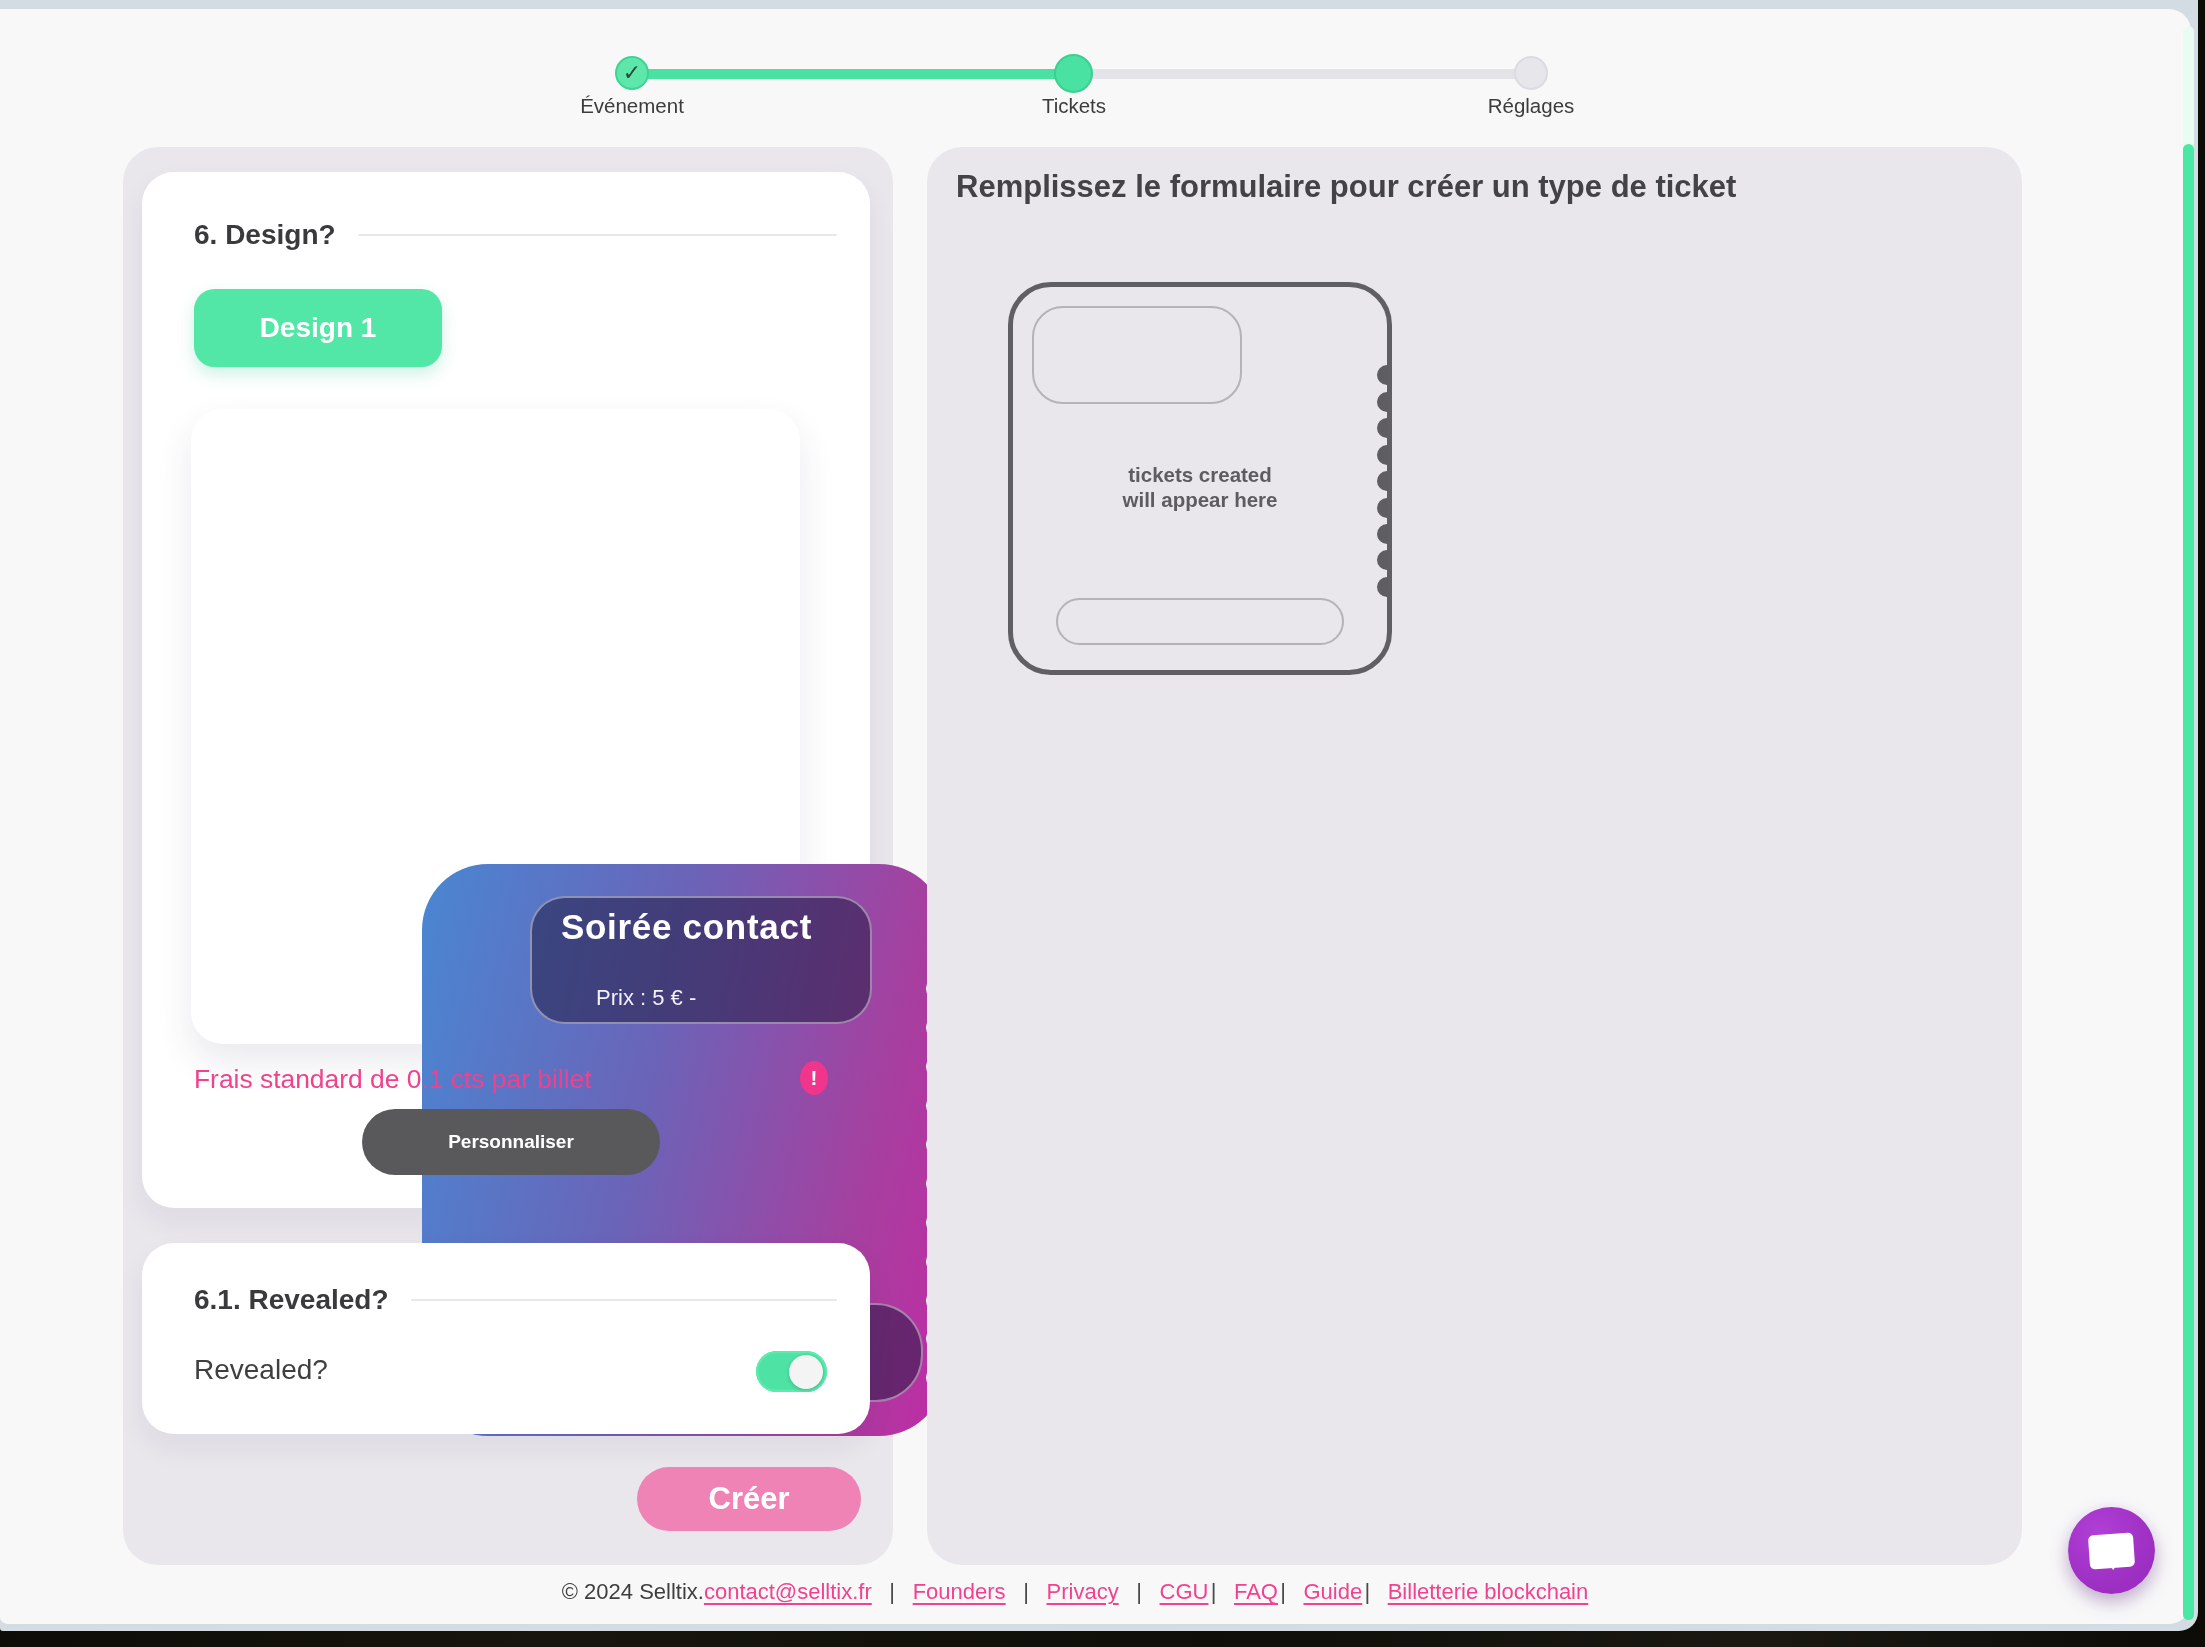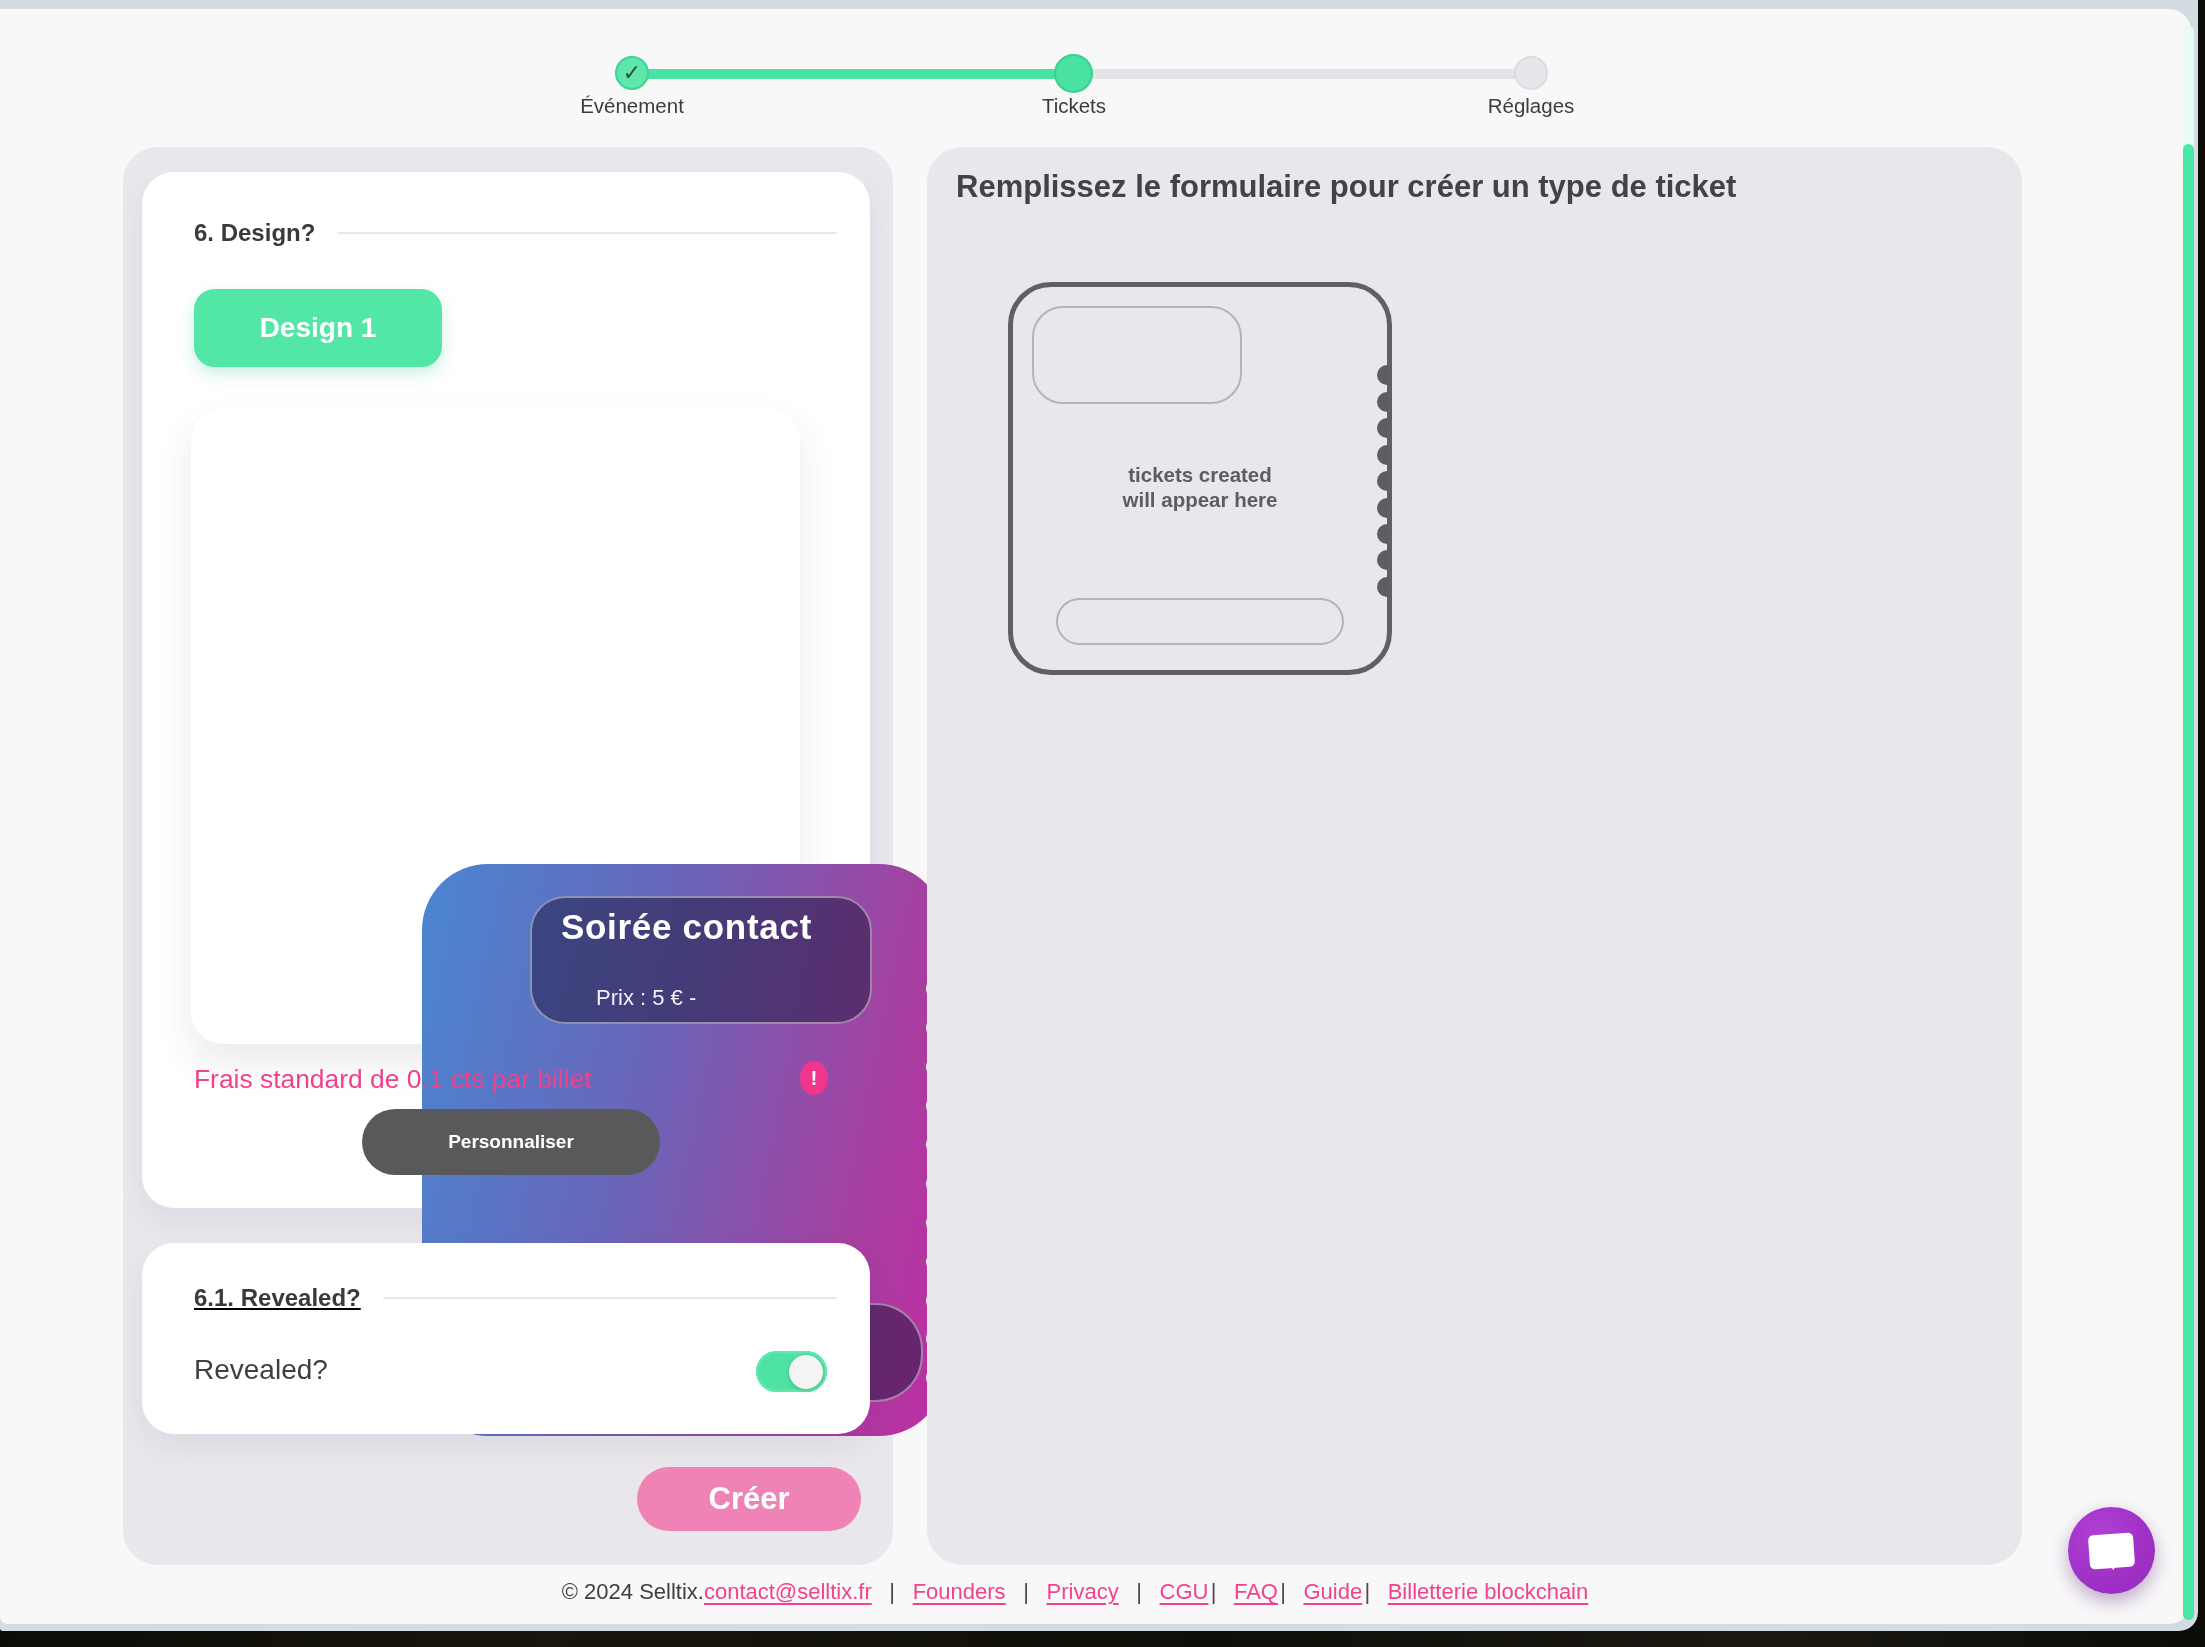--- a/index.html
+++ b/index.html
@@ -29,24 +29,24 @@
 
   
   .panel { background:#e9e7ec; border-radius:35px; }
   .panel-left  { left:123px;  top:147px; width:770px; height:1418px; }
   .panel-right { left:927px; top:147px; width:1095px; height:1418px; }
   .card { background:#ffffff; border-radius:32px; box-shadow:0 13.2px 29px rgba(40,40,70,0.06); }
   .card-design   { left:142px; top:172px;  width:728px; height:1036px; }
   .card-revealed { left:142px; top:1243px; width:728px; height:191px; }
 
   .h-row { display:flex; align-items:center; gap:22px; }
-  .h-title { font-size:24px; font-weight:bold; color:#3a3a3c; white-space:nowrap; }
+  .h-title { font-size:28px; font-weight:bold; color:#3a3a3c; white-space:nowrap; }
   .h-rule { flex:1; height:2.2px; background:#e8e7eb; border-radius:1.5px; }
   .h-design   { left:194px; top:219px; width:643px; }
-  .h-revealed { left:194px; top:1284px; width:643px;text-decoration:underline; }
+  .h-revealed { left:194px; top:1284px; width:643px; }
 
   
   .tab { display:flex; align-items:center; justify-content:center; font-size:28px; font-weight:bold;
          border-radius:20.5px; height:78px; }
   .tab-active   { left:194px; top:289px; width:248px; background:#52e7a7; color:#ffffff; z-index:2;
                   box-shadow:0 7.3px 16px rgba(60,200,150,0.25); }
   .tab-inactive { left:442px; top:289px; width:257px; background:#ffffff; color:#9b9b9e; z-index:1;
                   box-shadow:0 8.8px 19px rgba(60,60,90,0.12); }
 
   

